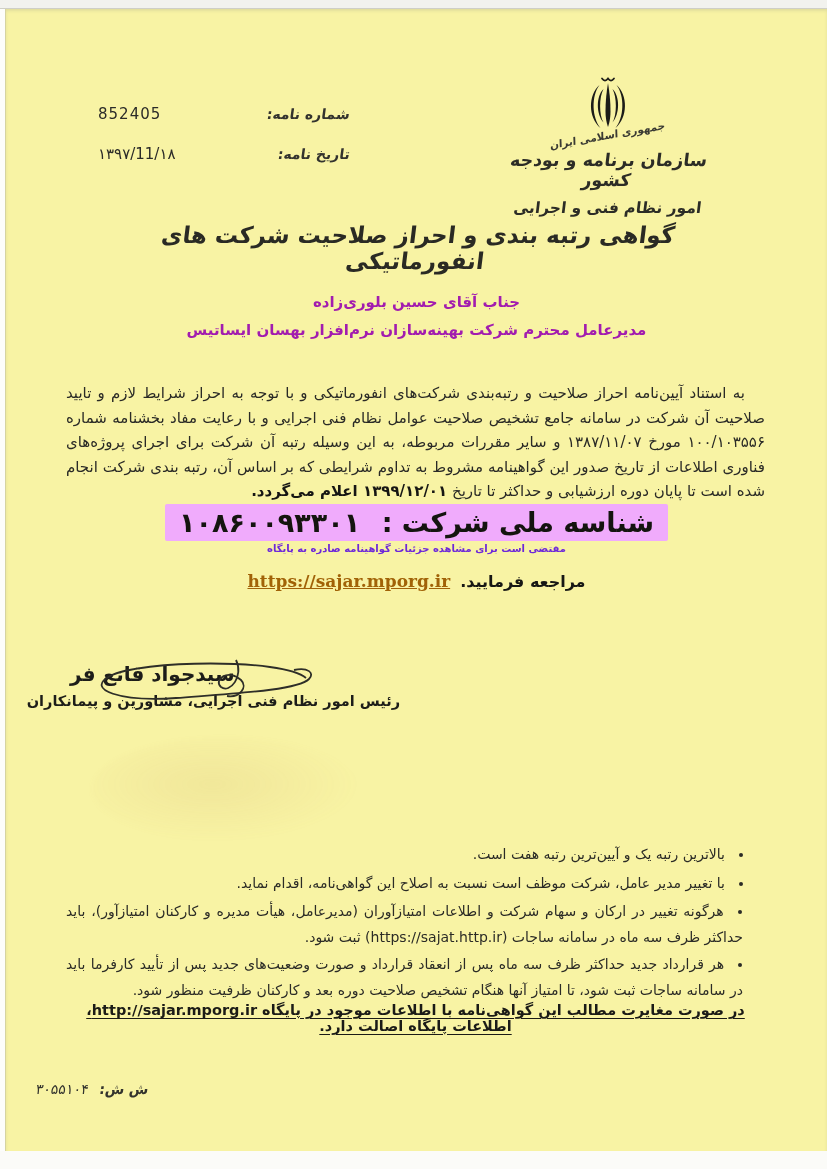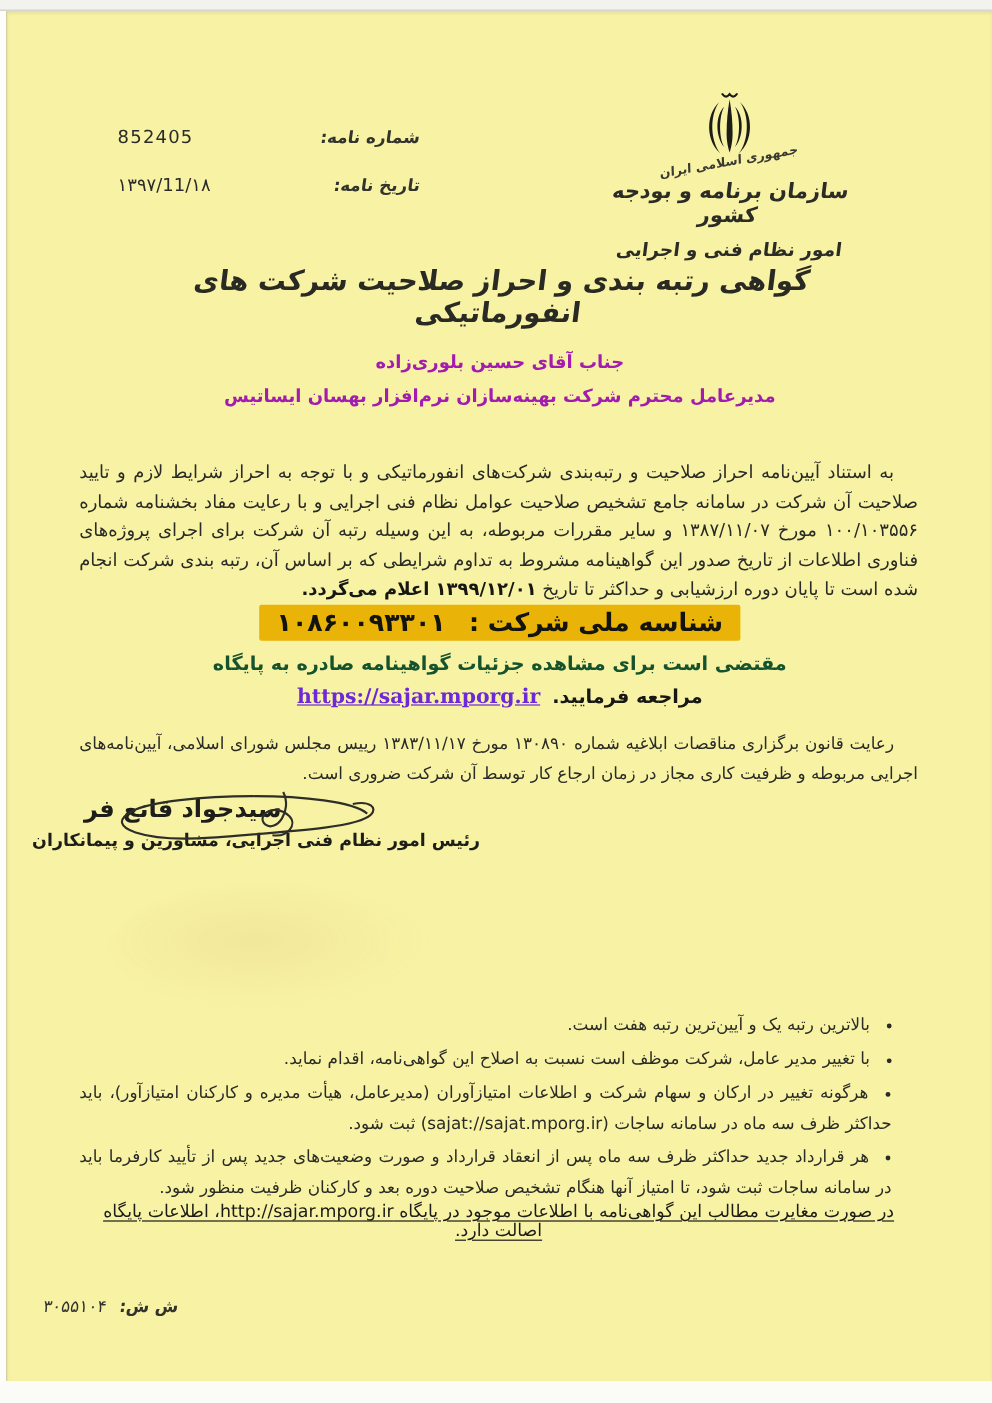--- a/index.html
+++ b/index.html
@@ -36,30 +36,30 @@
   .addressee { top:279px; right:62px; left:62px; direction:rtl; text-align:center;
                font-weight:bold; font-size:15px; line-height:28px; color:#a21caf; }
 
   
   .para { direction:rtl; text-align:justify; color:#2a2a26; }
   .para1 { top:372px; right:62px; left:60px; font-size:15px; line-height:24.5px; text-indent:20px; }
   .para1 b { color:#161613; }
   .para2 { top:599px; right:62px; left:60px; font-size:14px; line-height:24.5px; text-indent:20px; }
 
   .nid-line { top:495px; left:0; right:0; text-align:center; }
-  .nid-inner { display:inline-block; direction:rtl; background:#eab308; padding:3px 14px;
-               font-size:21px; font-weight:800; color:#14140f; border-radius:2px; }
+  .nid-inner { display:inline-block; direction:rtl; background:#f0abfc; padding:3px 14px;
+               font-size:27px; font-weight:800; color:#14140f; border-radius:2px; }
   .nid-inner .nid-value { margin-right:12px; letter-spacing:1px; }
 
   .portal-note { top:534px; left:0; right:0; text-align:center; direction:rtl;
-                 font-weight:bold; font-size:16px; color:#14532d; }
+                 font-weight:bold; font-size:10px; color:#6d28d9; }
   .portal-line { top:562px; left:0; right:0; display:flex; direction:ltr;
                  justify-content:center; align-items:baseline; gap:10px; }
   .portal-url { font-family:"DejaVu Serif", serif; font-size:17px; font-weight:bold;
-                text-decoration:underline; color:#6d28d9; }
+                text-decoration:underline; color:#a16207; }
   .portal-tail { direction:rtl; font-weight:bold; font-size:16px; color:#171714; }
 
   
   .signature { top:653px; left:60px; width:334px; direction:rtl; text-align:left; }
   .signer-name { font-size:20px; font-weight:bold; color:#1d1d19; text-align:left;
                  padding-left:4px; }
   .signer-title { font-size:14.5px; font-weight:bold; color:#1d1d19; margin-top:7px; white-space:nowrap; }
   .sig-scribble { position:absolute; top:-14px; left:12px; pointer-events:none; }
 
   .stamp-ghost { top:728px; left:85px; width:270px; height:105px; border-radius:50%;
@@ -67,21 +67,21 @@
                  filter:blur(2px); }
 
   
   .notes { top:833px; right:80px; left:60px; direction:rtl; }
   .notes li { font-size:14px; line-height:24.5px; text-align:justify; color:#2b2b26;
               margin-bottom:3px; padding-right:4px; }
   .notes { list-style:disc inside; }
   .notes li::marker { font-size:13px; }
 
   .disclaimer { top:993px; left:60px; right:62px; text-align:center; direction:rtl;
-                font-weight:normal; font-size:14.5px; text-decoration:underline;
+                font-weight:bold; font-size:14.5px; text-decoration:underline;
                 text-underline-offset:3px; color:#1b1b17; }
 
   .footer-ref { top:1072px; left:30px; direction:rtl; font-size:14px; font-weight:bold;
                 transform:skewX(-8deg); color:#33332d; }
   .footer-ref .ref-value { letter-spacing:1px; margin-right:6px; font-weight:normal; }
 </style>
 </head>
 <body>
 
 <div class="canvas">
@@ -129,37 +129,36 @@
         <span class="nid-value">۱۰۸۶۰۰۹۳۳۰۱</span>
       </span>
     </div>
 
     <div class="abs portal-note">مقتضی است برای مشاهده جزئیات گواهینامه صادره به پایگاه</div>
     <div class="abs portal-line">
       <span class="portal-url">https://sajar.mporg.ir</span>
       <span class="portal-tail">مراجعه فرمایید.</span>
     </div>
 
-    <p class="abs para para2">رعایت قانون برگزاری مناقصات ابلاغیه شماره ۱۳۰۸۹۰ مورخ ۱۳۸۳/۱۱/۱۷ رییس مجلس شورای اسلامی، آیین‌نامه‌های اجرایی مربوطه و ظرفیت کاری مجاز در زمان ارجاع کار توسط آن شرکت ضروری است.</p>
 
     <div class="abs signature">
       <svg class="sig-scribble" width="240" height="70" viewBox="0 0 240 70" aria-hidden="true">
         <path d="M228 30 C205 10 62 12 32 28 C6 42 44 54 98 50 C162 45 220 42 231 31 C237 25 230 19 216 22" fill="none" stroke="#2e2e28" stroke-width="1.8"></path>
         <path d="M158 12 C166 28 152 46 143 39 C135 32 150 20 163 32 C170 39 162 50 149 48" fill="none" stroke="#2e2e28" stroke-width="1.8"></path>
       </svg>
       <div class="signer-name">سیدجواد قانع فر</div>
       <div class="signer-title">رئیس امور نظام فنی اجرایی، مشاورین و پیمانکاران</div>
     </div>
 
     <div class="abs stamp-ghost"></div>
 
     <ul class="abs notes">
       <li>بالاترین رتبه یک و آیین‌ترین رتبه هفت است.</li>
       <li>با تغییر مدیر عامل، شرکت موظف است نسبت به اصلاح این گواهی‌نامه، اقدام نماید.</li>
-      <li>هرگونه تغییر در ارکان و سهام شرکت و اطلاعات امتیازآوران (مدیرعامل، هیأت مدیره و کارکنان امتیازآور)، باید حداکثر ظرف سه ماه در سامانه ساجات (sajat://sajat.mporg.ir) ثبت شود.</li>
+      <li>هرگونه تغییر در ارکان و سهام شرکت و اطلاعات امتیازآوران (مدیرعامل، هیأت مدیره و کارکنان امتیازآور)، باید حداکثر ظرف سه ماه در سامانه ساجات (https://sajat.http.ir) ثبت شود.</li>
       <li>هر قرارداد جدید حداکثر ظرف سه ماه پس از انعقاد قرارداد و صورت وضعیت‌های جدید پس از تأیید کارفرما باید در سامانه ساجات ثبت شود، تا امتیاز آنها هنگام تشخیص صلاحیت دوره بعد و کارکنان ظرفیت منظور شود.</li>
     </ul>
 
     <div class="abs disclaimer">در صورت مغایرت مطالب این گواهی‌نامه با اطلاعات موجود در پایگاه http://sajar.mporg.ir، اطلاعات پایگاه اصالت دارد.</div>
 
     <div class="abs footer-ref">
       <span>ش ش:</span>
       <span class="ref-value">۳۰۵۵۱۰۴</span>
     </div>
 

